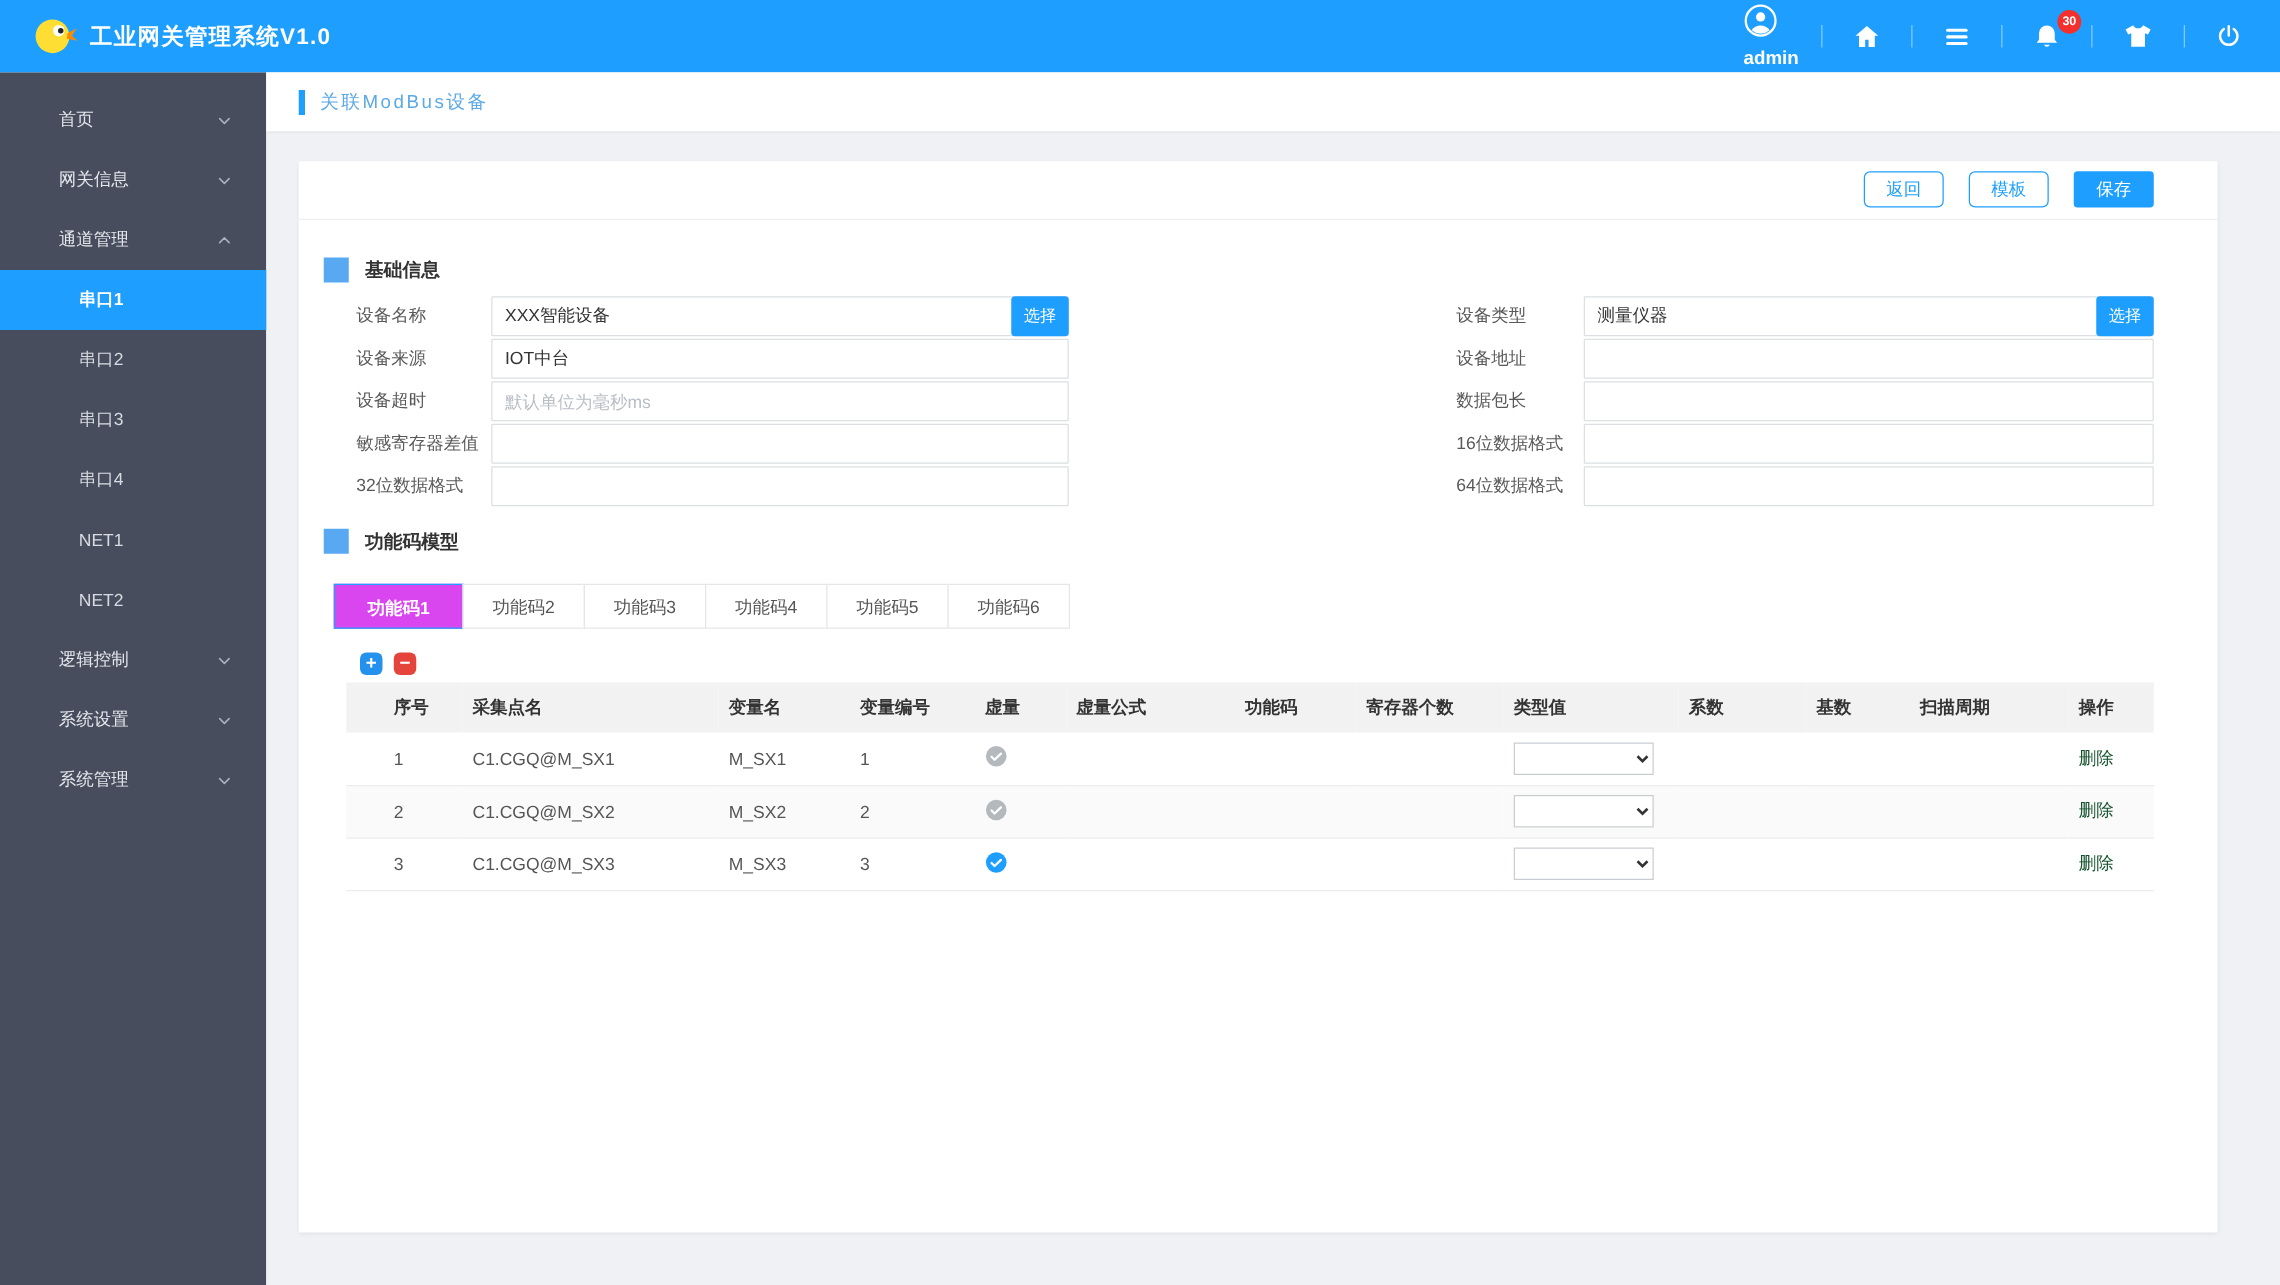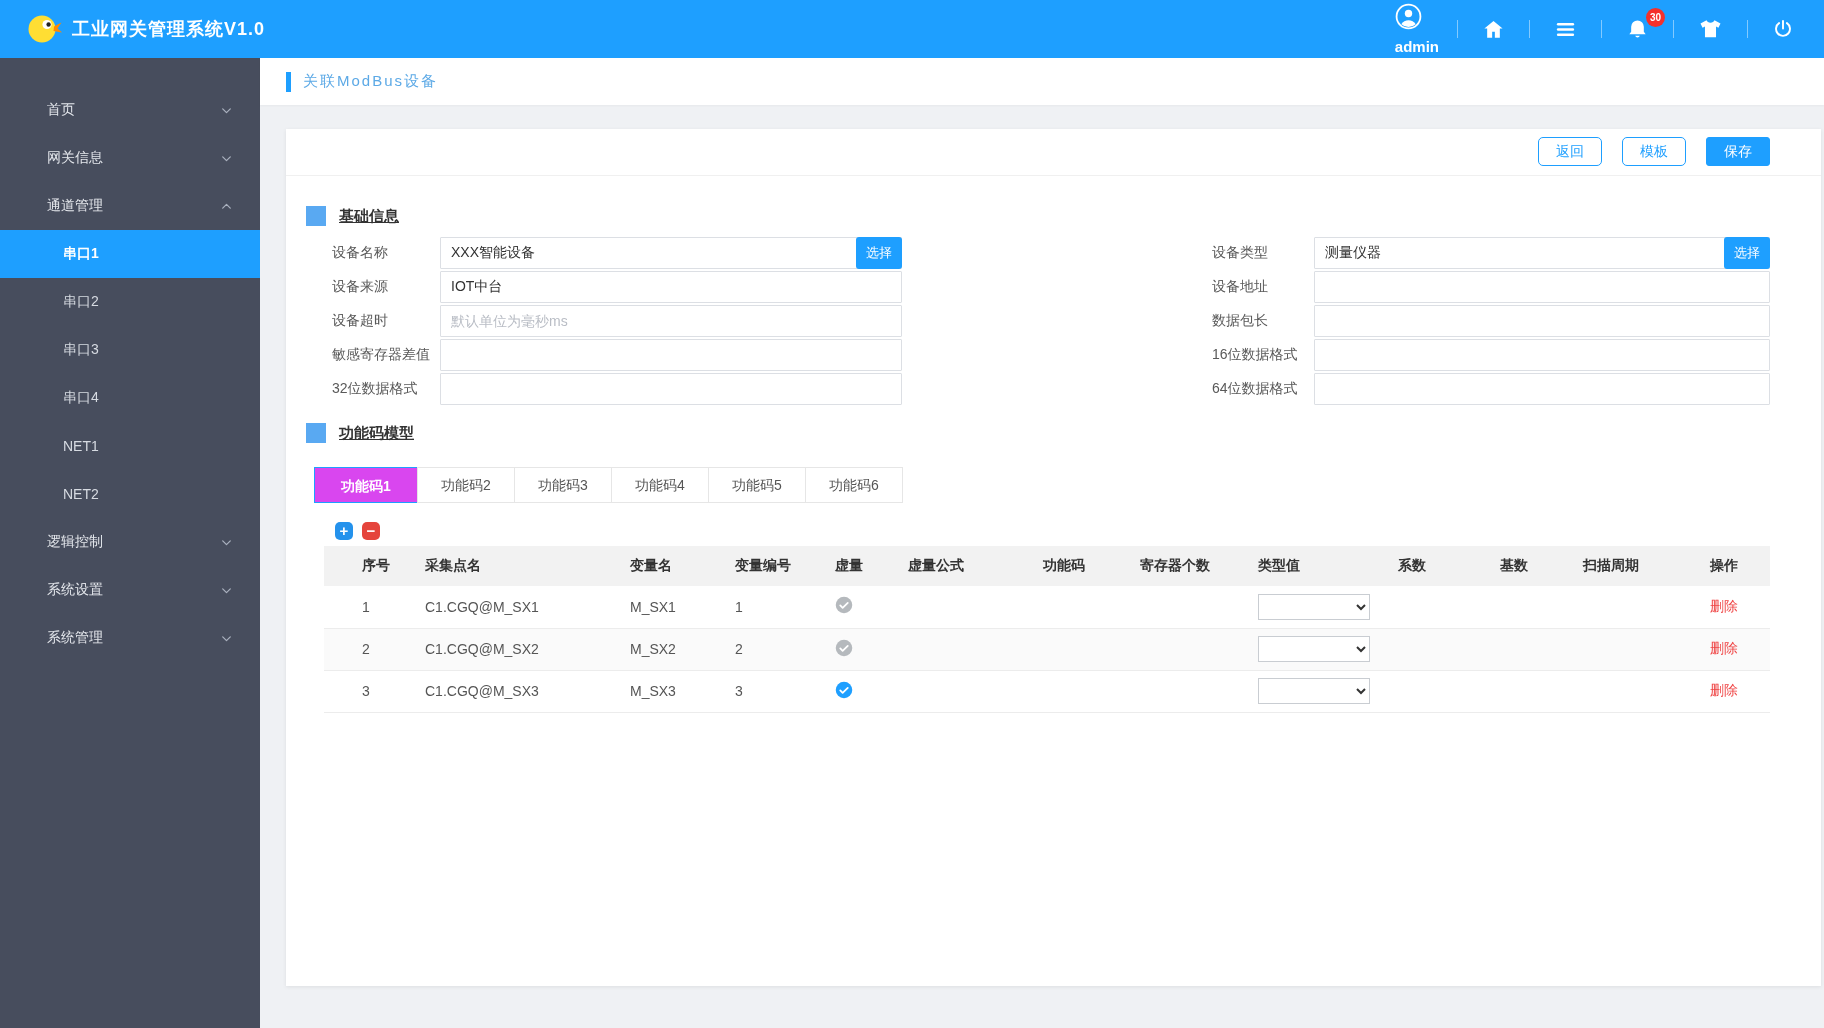--- a/index.html
+++ b/index.html
@@ -12,42 +12,42 @@
   .brand { display:flex; align-items:center; gap:10px; }
   .brand-title { color:#fff; font-size:18px; font-weight:bold; letter-spacing:1px; }
   .top-actions { margin-left:auto; display:flex; align-items:center; }
   .top-icon { background:none; border:none; cursor:pointer; display:flex; align-items:flex-end; justify-content:center; padding:0 6px; position:relative; }
   .user { display:flex; align-items:flex-start; gap:8px; color:#fff; font-size:15px; font-weight:bold; cursor:pointer;flex-direction:column; }
   .vsep { width:1px; height:18px; background:rgba(255,255,255,.45); margin:0 18px; }
   .badge { position:absolute; top:-10px; right:-10px; min-width:19px; height:19px; border-radius:10px; background:#f4302c; color:#fff; font-size:10px; line-height:19px; text-align:center; padding:0 3px; font-weight:bold; }
 
   
   .body-row { flex:1; display:flex; min-height:0; }
-  .sidebar { width:260px; background:#474D5D; flex-shrink:0; padding-top:28px; }
+  .sidebar { width:213px; background:#474D5D; flex-shrink:0; padding-top:14px; }
   .menu-item { height:48px; display:flex; align-items:center; color:#e4e7ec; font-size:14px; cursor:pointer; position:relative; }
   .menu-item.group { padding:0 27px 0 47px; }
   .menu-item.sub { padding-left:63px; color:#d7dbe2; }
   .menu-item .chev { margin-left:auto; color:#aab1bf; display:flex; }
   .menu-item.sub.active { background:#1E9FFF; color:#fff; font-weight:bold; }
 
   .main { flex:1; display:flex; flex-direction:column; background:#eff1f4; min-width:0; }
   .pagebar { height:47px; background:#fff; display:flex; align-items:center; padding-left:26px; flex-shrink:0; box-shadow:0 1px 2px rgba(0,0,0,.04); }
   .pagebar-accent { width:5px; height:20px; background:#1E9FFF; margin-right:12px; }
   .page-title { color:#5CA9E6; font-size:15px; letter-spacing:2px; }
 
   .content { flex:1; padding:24px 21px 0 26px; }
   .card { background:#fff; width:1535px; height:857px; box-shadow:0 1px 4px rgba(0,0,0,.08); position:relative; }
 
   .card-toolbar { display:flex; justify-content:flex-end; gap:20px; padding:8px 51px 9px 0; border-bottom:1px solid #f0f0f0; }
   .btn { height:29px; padding:0 17px; font-size:14px; border-radius:5px; cursor:pointer; background:#fff; border:1px solid #1E9FFF; color:#1E9FFF; }
   .btn.primary { background:#1E9FFF; color:#fff; border-radius:3px; }
 
   .section-head { display:flex; align-items:center; gap:13px; margin:30px 0 0 20px; }
   .section-square { width:20px; height:20px; background:#59A9F2; }
-  .section-title { font-size:15px; font-weight:bold; color:#333;text-decoration:underline; }
+  .section-title { font-size:15px; font-weight:bold; color:#333; }
 
   .form-grid { display:grid; grid-template-columns:570px 558px; column-gap:310px; row-gap:14px; margin:17px 0 0 46px; }
   .field { display:flex; align-items:center; height:20px; }
   .field label { font-size:14px; color:#595959; flex-shrink:0; }
   .field.fl label { width:108px; }
   .field.fr label { width:102px; }
   .input-wrap { flex:1; position:relative; height:32px; }
   .input-wrap input { width:100%; height:100%; border:1px solid #dcdfe4; border-radius:1px; padding:0 10px; font-size:14px; color:#333; outline:none; font-family:inherit; }
   .input-wrap input::placeholder { color:#b9bdc5; }
   .mini-btn { position:absolute; top:0; right:0; bottom:0; width:46px; background:#1E9FFF; color:#fff; border:none; font-size:13px; border-radius:3px; cursor:pointer; }
@@ -64,21 +64,21 @@
 
   table.fc-table { border-collapse:collapse; margin:6px 0 0 38px; width:1446px; table-layout:fixed; }
   .fc-table th { background:#f2f2f2; height:40px; font-size:14px; color:#333; text-align:left; padding:0 8px; font-weight:bold; }
   .fc-table td { height:42px; border-bottom:1px solid #ececec; font-size:14px; color:#555; padding:0 8px; }
   .fc-table th:first-child, .fc-table td:first-child { padding-left:38px; }
   .fc-table tr.striped td { background:#fafafa; }
   .check-circle { width:18px; height:18px; display:inline-block; }
   .check-circle.gray { color:#b5b9bd; }
   .check-circle.blue { color:#1E9FFF; }
   .type-select { width:112px; height:26px; border:1px solid #c9cdd2; background:#fff; font-size:13px; color:#333; }
-  .del-link { color:#ef4444; font-size:14px; text-decoration:none; cursor:pointer; }
+  .del-link { color:#14532d; font-size:14px; text-decoration:none; cursor:pointer; }
 </style>
 </head>
 <body>
 
 <div class="app">
 
   <div class="topbar">
     <div class="brand">
       <span style="display:flex;">
         <svg width="36" height="36" viewBox="0 0 36 36">

